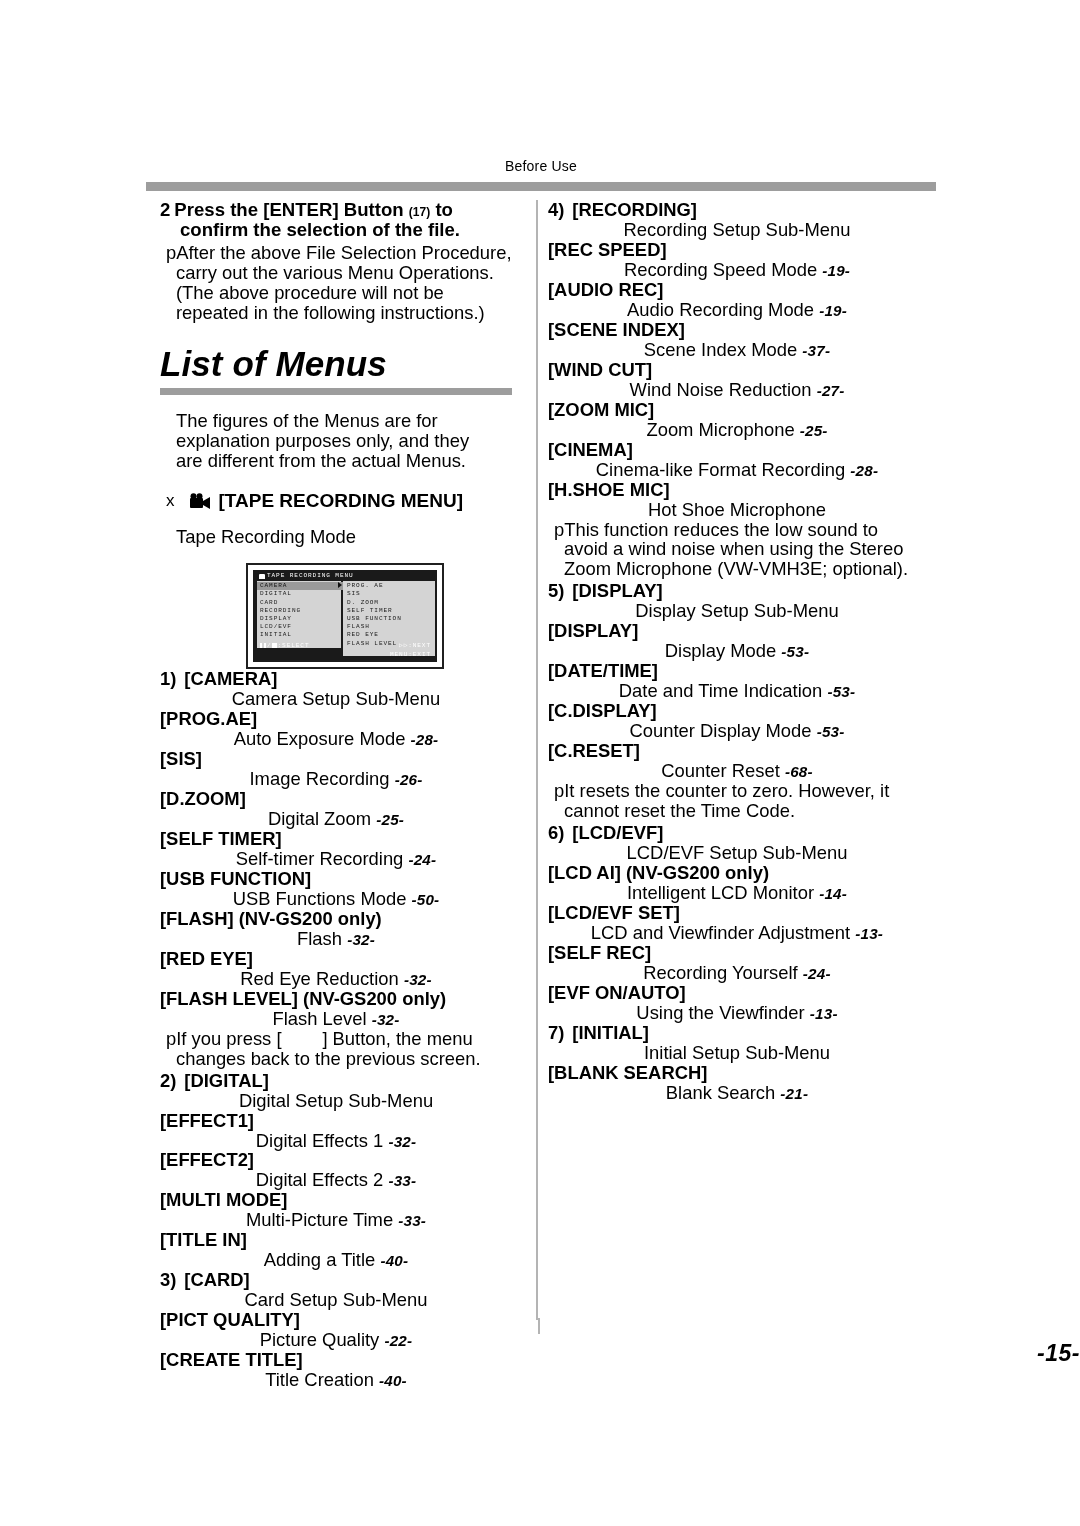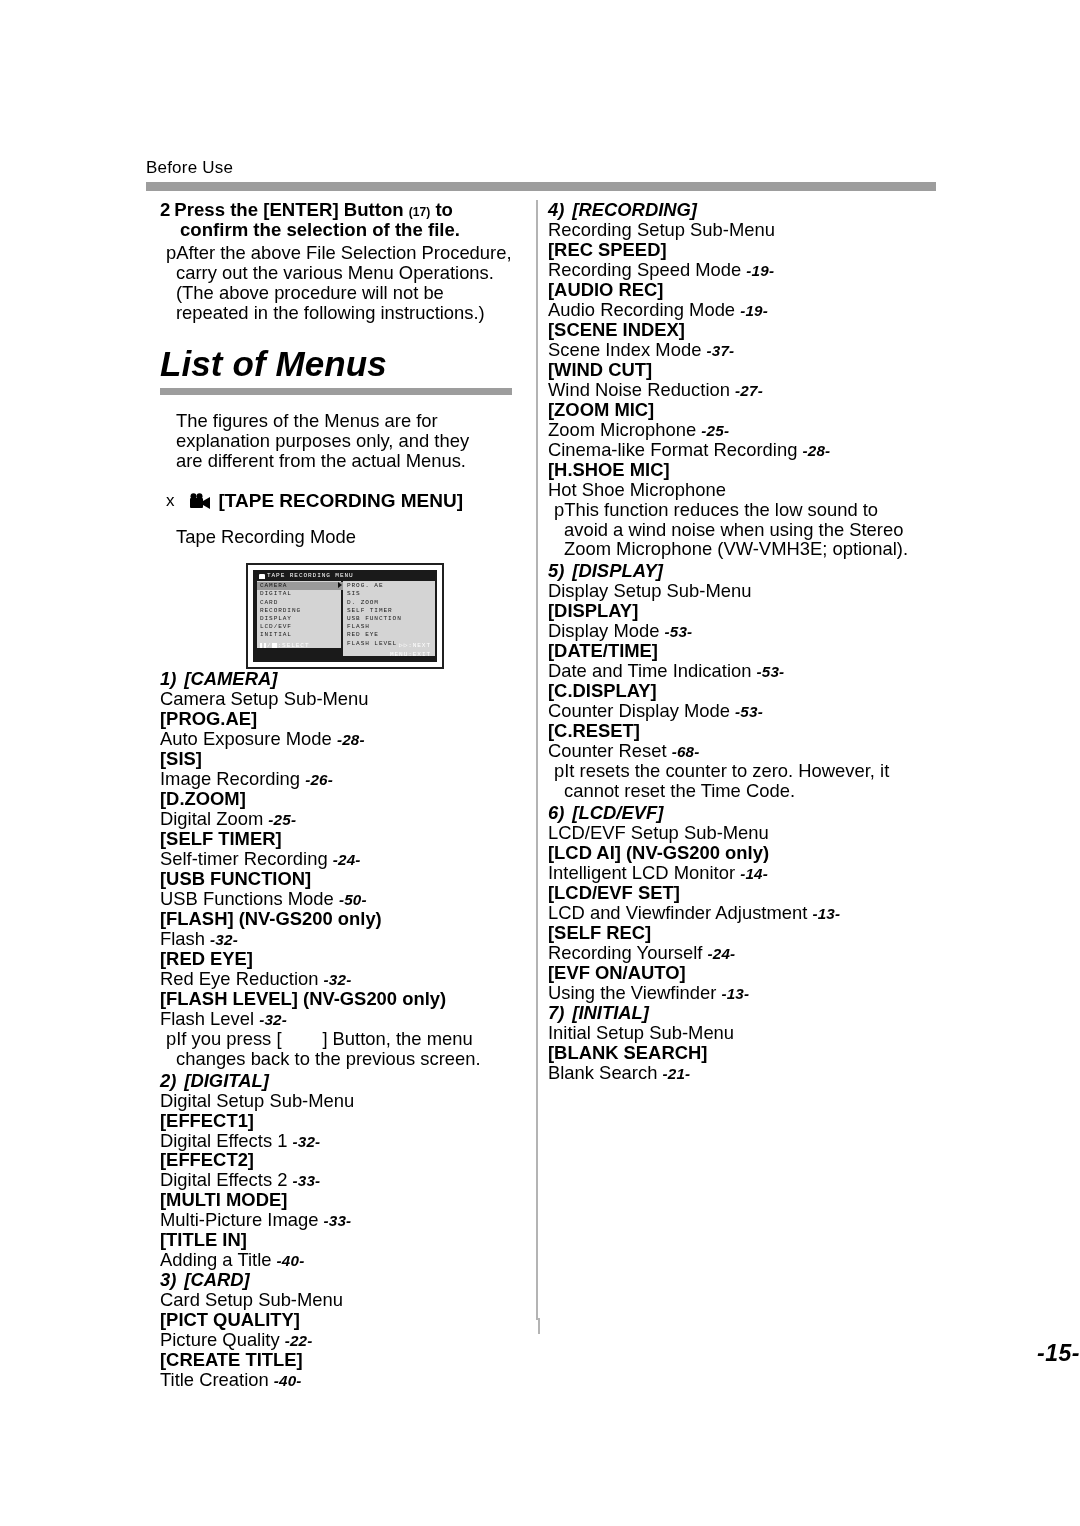--- a/index.html
+++ b/index.html
@@ -23,21 +23,22 @@
     height: 1526px;
     overflow: hidden;
   }
 
   
   .runhead {
     position: absolute;
     left: 146px;
     top: 158px;
     width: 790px;
-    font-size: 17px;
+    text-align: center;
+    font-size: 14px;
     letter-spacing: 0.2px;
   }
   .head-rule {
     position: absolute;
     left: 146px;
     top: 182px;
     width: 790px;
     height: 9px;
     background: #9d9d9d;
   }
@@ -122,26 +123,25 @@
     margin-right: 5px;
     position: relative;
     top: 1px;
   }
 
   .grp {
     font-weight: bold;
     margin: 0;
     padding-left: 22px;
     text-indent: -22px;
-    font-style: italic;
   }
   .grp .gnum { margin-right: 8px; }
 
   .key { font-weight: bold; margin: 0; }
-  .desc { margin: 0; }
+  .desc { margin: 0; text-align: center; }
   .pg {
     font-style: italic;
     font-weight: bold;
     font-size: 15.2px;
     letter-spacing: 0.2px;
     margin-top: 28px;
   }
 
   
   .osd-wrap {
@@ -375,21 +375,21 @@
 
     <div class="grp">
       <span class="gnum">2)</span><span>[DIGITAL]</span>
     </div>
     <div class="desc">Digital Setup Sub-Menu</div>
     <div class="key">[EFFECT1]</div>
     <div class="desc"><span>Digital Effects 1</span> <span class="pg">-32-</span></div>
     <div class="key">[EFFECT2]</div>
     <div class="desc"><span>Digital Effects 2</span> <span class="pg">-33-</span></div>
     <div class="key">[MULTI MODE]</div>
-    <div class="desc"><span>Multi-Picture Image</span> <span class="pg">-33-</span></div>
+    <div class="desc"><span>Multi-Picture Time</span> <span class="pg">-33-</span></div>
     <div class="key">[TITLE IN]</div>
     <div class="desc"><span>Adding a Title</span> <span class="pg">-40-</span></div>
 
     <div class="grp">
       <span class="gnum">3)</span><span>[CARD]</span>
     </div>
     <div class="desc">Card Setup Sub-Menu</div>
     <div class="key">[PICT QUALITY]</div>
     <div class="desc"><span>Picture Quality</span> <span class="pg">-22-</span></div>
     <div class="key">[CREATE TITLE]</div>
@@ -406,20 +406,21 @@
     <div class="key">[REC SPEED]</div>
     <div class="desc"><span>Recording Speed Mode</span> <span class="pg">-19-</span></div>
     <div class="key">[AUDIO REC]</div>
     <div class="desc"><span>Audio Recording Mode</span> <span class="pg">-19-</span></div>
     <div class="key">[SCENE INDEX]</div>
     <div class="desc"><span>Scene Index Mode</span> <span class="pg">-37-</span></div>
     <div class="key">[WIND CUT]</div>
     <div class="desc"><span>Wind Noise Reduction</span> <span class="pg">-27-</span></div>
     <div class="key">[ZOOM MIC]</div>
     <div class="desc"><span>Zoom Microphone</span> <span class="pg">-25-</span></div>
+    <div class="key">[CINEMA]</div>
     <div class="desc"><span>Cinema-like Format Recording</span> <span class="pg">-28-</span></div>
     <div class="key">[H.SHOE MIC]</div>
     <div class="desc"><span>Hot Shoe Microphone</span></div>
     <div class="bullet">pThis function reduces the low sound to avoid a wind noise when using the Stereo Zoom Microphone (VW-VMH3E; optional).</div>
 
     <div class="grp">
       <span class="gnum">5)</span><span>[DISPLAY]</span>
     </div>
     <div class="desc">Display Setup Sub-Menu</div>
     <div class="key">[DISPLAY]</div>

